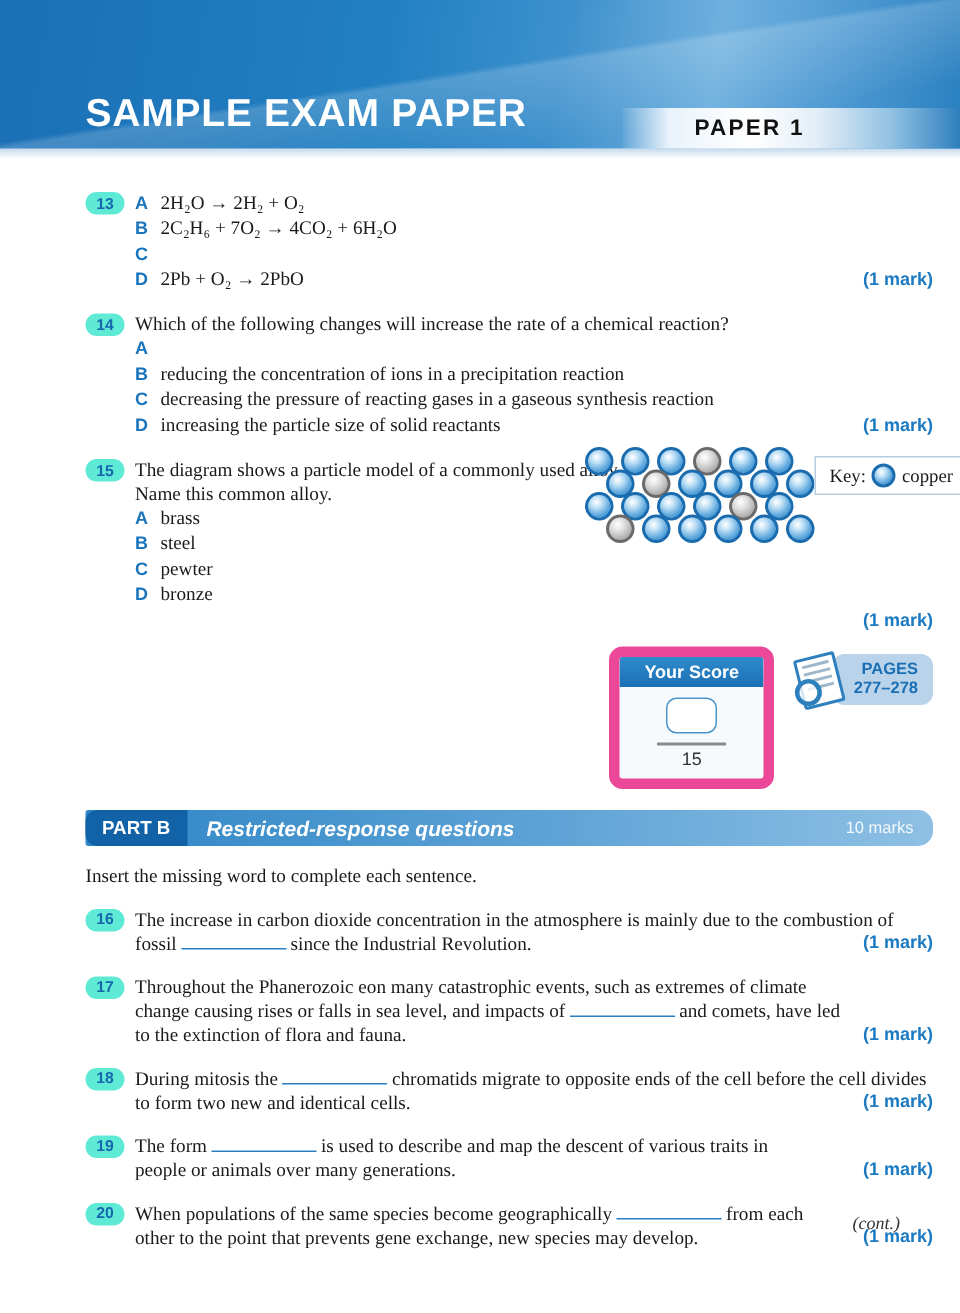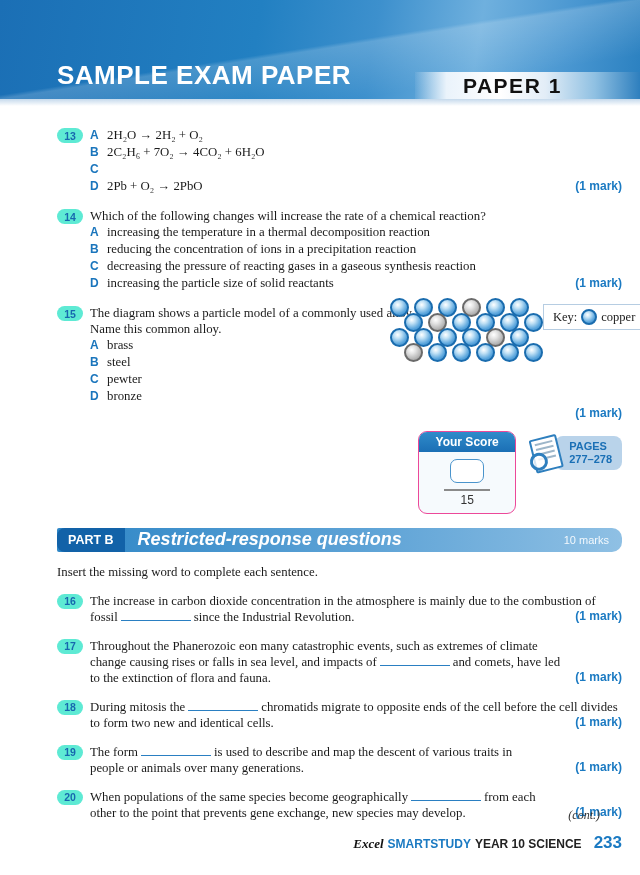--- a/index.html
+++ b/index.html
@@ -10,21 +10,21 @@
   .banner{position:relative;height:99px;
     background:linear-gradient(99deg,#1b6fb5 0%,#2280c2 40%,#3d90cd 58%,#6fb0de 74%,#4a97d1 88%,#2a80c0 100%);}
   .banner:before{content:"";position:absolute;left:0;top:0;right:0;height:100%;
     background:linear-gradient(to bottom right, rgba(255,255,255,0) 48%, rgba(255,255,255,.18) 50%, rgba(255,255,255,0) 78%);}
   .banner-title{position:absolute;left:57px;bottom:8px;color:#fff;
     font-family:"Liberation Sans",sans-serif;font-weight:800;font-size:26px;letter-spacing:.5px;}
   .paper-strip{position:absolute;right:0;bottom:0;height:27px;width:225px;
     background:linear-gradient(90deg, rgba(156,196,228,.15) 0%, #eaf3fb 14%, #ffffff 38%, #e2edf7 58%, #8fc0e2 80%, #2e7fbe 100%);
     display:flex;align-items:center;}
   .paper-strip span{margin-left:48px;color:#111;font-family:"Liberation Sans",sans-serif;
-    font-weight:800;font-size:21px;letter-spacing:1.5px;}
+    font-weight:800;font-size:15px;letter-spacing:1.5px;}
   .banner-shadow{height:7px;background:linear-gradient(#c5d9ec,#ffffff);}
 
   
   .content{margin:0 18px 0 57px;}
   .q{display:flex;margin-top:13px;position:relative;}
   .q-pill{flex:0 0 26px;height:15px;margin-top:1px;background:#5eead4;border-radius:9px;
     color:#1767ae;font-family:"Liberation Sans",sans-serif;font-weight:700;font-size:10.5px;
     display:flex;align-items:center;justify-content:center;}
   .q-body{flex:1;margin-left:7px;position:relative;font-size:12.8px;line-height:16px;}
   .q-text{margin:0;}
@@ -48,47 +48,47 @@
   .c-tin{background:radial-gradient(circle at 38% 32%, #ffffff 0%, #e4e4e4 28%, #b7b7b7 65%, #8c8c8c 100%);
     border:2px solid #6a6a6a;}
   .key-box{margin-top:6px;display:inline-flex;align-items:center;gap:4px;
     border:1px solid #b6cde2;background:#fff;padding:4px 9px;font-size:12.5px;}
   .key-circle{width:16px;height:16px;border-radius:50%;box-sizing:border-box;}
   .q15-left{max-width:345px;}
   .q15-body{min-height:122px;}
 
   
   .score-row{display:flex;justify-content:flex-end;align-items:flex-start;margin:4px 0 0 0;}
-  .score-box{width:96px;border:1px solid #ec4899;border-radius:9px;background:#f6fafd;
+  .score-box{width:96px;border:7px solid #ec4899;border-radius:9px;background:#f6fafd;
     overflow:hidden;text-align:center;}
   .score-head{background:linear-gradient(#2f8bca,#1b6fb5);color:#fff;
     font-family:"Liberation Sans",sans-serif;font-weight:700;font-size:12px;padding:3px 0;}
   .score-body{padding:7px 0 6px 0;display:flex;flex-direction:column;align-items:center;}
   .score-entry{width:32px;height:22px;background:#fff;border:1.5px solid #4a94cc;border-radius:7px;}
   .score-line{width:46px;height:1.5px;background:#8a8a8a;margin-top:6px;}
   .score-denom{font-family:"Liberation Sans",sans-serif;font-size:12px;color:#333;margin-top:2px;}
   .pages-wrap{display:flex;align-items:center;margin-left:12px;margin-top:4px;}
   .pages-icon{width:34px;height:36px;position:relative;z-index:2;margin-right:-7px;
     transform:rotate(-14deg);}
   .pages-doc{position:absolute;left:4px;top:2px;width:24px;height:30px;background:#fff;
     border:2px solid #2e7fbe;border-radius:2px;}
   .pages-doc i{display:block;height:2px;background:#9db6c9;margin:3px 3px 0 3px;}
   .pages-mag{position:absolute;left:0;bottom:2px;width:12px;height:12px;border:3px solid #2e7fbe;
     border-radius:50%;background:rgba(255,255,255,.8);}
   .pages-pill{background:#b9d3ea;border-radius:8px;padding:4px 10px 4px 14px;
     font-family:"Liberation Sans",sans-serif;font-weight:700;font-size:11px;color:#1a6fb5;
-    line-height:13px;text-align:left;}
+    line-height:13px;text-align:right;}
 
   
   .partb{display:flex;align-items:center;margin-top:14px;height:24px;
     background:linear-gradient(90deg,#2e86c6 0%,#5ea3d6 55%,#8fc0e4 100%);
     border-radius:2px 10px 10px 2px;font-family:"Liberation Sans",sans-serif;}
   .partb-tab{background:#1262a8;height:100%;display:flex;align-items:center;
     padding:0 11px;border-radius:8px 0 0 8px;color:#fff;font-weight:800;font-size:12.5px;}
-  .partb-sub{color:#fff;font-style:italic;font-weight:600;font-size:18px;margin-left:13px;}
+  .partb-sub{color:#fff;font-style:italic;font-weight:600;font-size:14px;margin-left:13px;}
   .partb-marks{margin-left:auto;margin-right:13px;color:#f2f8fd;font-size:11px;}
   .intro{font-size:12.8px;margin-top:13px;}
 
   
   .cont-note{position:absolute;right:40px;top:808px;font-style:italic;font-size:12px;color:#333;}
   .footer-brand{position:absolute;right:18px;top:833px;display:flex;align-items:baseline;
     font-family:"Liberation Sans",sans-serif;}
   .brand-excel{font-family:"Liberation Serif",serif;font-weight:700;font-style:italic;
     font-size:13px;color:#111;}
   .brand-smart{font-weight:700;font-size:12px;color:#1b7ac2;margin-left:4px;}
@@ -131,21 +131,20 @@
         <span class="mark">(1 mark)</span>
       </div>
     </div>
 
     <div class="q">
       <div class="q-pill">14</div>
       <div class="q-body">
         <p class="q-text">Which of the following changes will increase the rate of a chemical reaction?</p>
         <div class="opt">
           <span class="opt-letter">A</span>
-          <span>increasing the temperature in a thermal decomposition reaction</span>
         </div>
         <div class="opt">
           <span class="opt-letter">B</span>
           <span>reducing the concentration of ions in a precipitation reaction</span>
         </div>
         <div class="opt">
           <span class="opt-letter">C</span>
           <span>decreasing the pressure of reacting gases in a gaseous synthesis reaction</span>
         </div>
         <div class="opt">
@@ -295,20 +294,14 @@
       <div class="q-pill">20</div>
       <div class="q-body">
         <p class="q-text" style="padding-right:70px;"><span>When populations of the same species become geographically</span><span class="blank"></span><span>from each other to the point that prevents gene exchange, new species may develop.</span></p>
         <span class="mark">(1 mark)</span>
       </div>
     </div>
 
   </div>
 
   <div class="cont-note">(cont.)</div>
-  <div class="footer-brand">
-    <span class="brand-excel">Excel</span>
-    <span class="brand-smart">SMARTSTUDY</span>
-    <span class="brand-rest">YEAR 10 SCIENCE</span>
-    <span class="brand-page">233</span>
-  </div>
 
 </div>
 
 </body></html>

